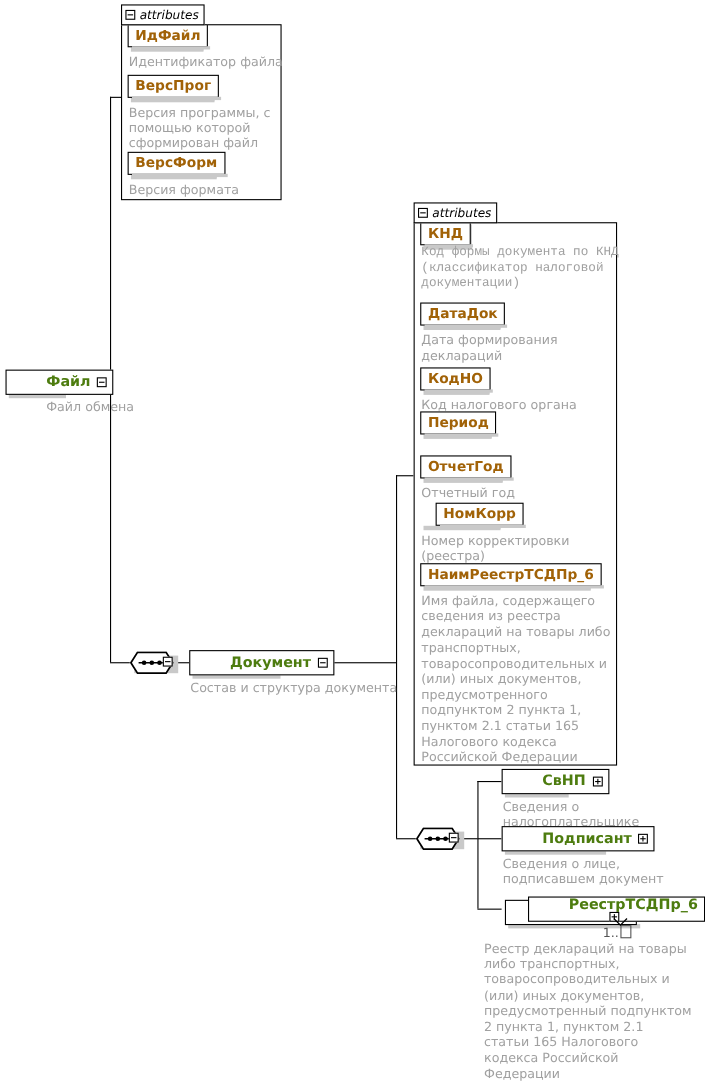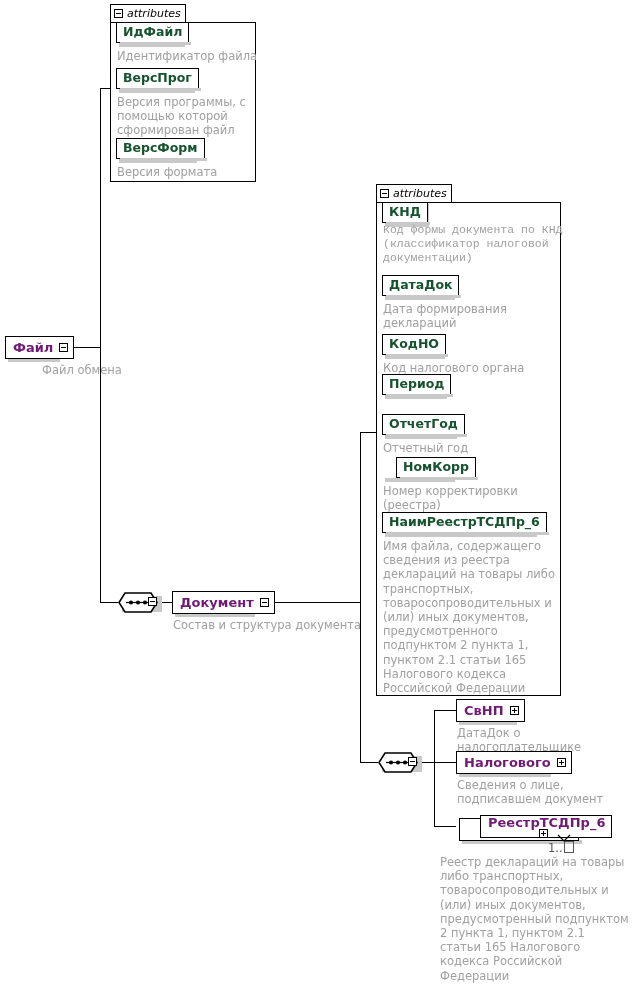--- a/index.html
+++ b/index.html
@@ -43,21 +43,21 @@
   }
 
   
   .chip{
     position:absolute;border:1.6px solid #000;background:#fff;
     box-sizing:border-box;height:21px;
     display:flex;align-items:center;justify-content:center;
     padding:0 6px;white-space:nowrap;z-index:2;
   }
   .chip .t{
-    font-size:12.5px;font-weight:bold;color:#14532d;line-height:1;
+    font-size:12.5px;font-weight:bold;color:#a16207;line-height:1;
     font-family:"DejaVu Sans","Liberation Sans",sans-serif;
   }
   .chip::after{
     content:"";position:absolute;left:3px;top:100%;width:100%;height:3px;
     background:#c9c9c9;z-index:-1;
   }
   .chipshadow{
     position:absolute;background:#c9c9c9;z-index:1;
   }
 
@@ -67,22 +67,23 @@
     font-family:"DejaVu Sans","Liberation Sans",sans-serif;
     white-space:pre-line;z-index:2;
   }
 
   
   .node{
     position:absolute;border:1.6px solid #000;background:#fff;box-sizing:border-box;
     height:23px;display:flex;align-items:center;z-index:4;white-space:nowrap;
   }
   .node .nt{
-    font-size:13px;font-weight:bold;color:#701a75;padding:0 6px 0 7px;line-height:1;
-    font-family:"DejaVu Sans","Liberation Sans",sans-serif;
+    font-size:13px;font-weight:bold;color:#4d7c0f;padding:0 6px 0 7px;line-height:1;
+    font-family:"DejaVu Sans","Liberation Sans",sans-serif;
+    margin-left:29px;
   }
   .node .tog{margin-right:5px;}
   .nodeshadow{position:absolute;background:#c9c9c9;z-index:3;}
 
   
   .repeat-outline{
     position:absolute;border:1.6px solid #000;background:#fff;box-sizing:border-box;
     height:23px;z-index:3;
   }
 
@@ -274,26 +275,26 @@
       <circle cx="27" cy="10.5" r="2.1" fill="#000"></circle>
     </svg>
   </div>
   <div class="seqtog" style="left:408px;top:757px;"></div>
 
   <div class="nodeshadow" style="left:459px;top:721px;width:58px;height:4px;"></div>
   <div class="node" style="left:456px;top:699px;">
     <span class="nt">СвНП</span>
     <span class="pmbox plus tog"></span>
   </div>
-  <div class="desc" style="left:457px;top:726px;width:175px;">ДатаДок о
+  <div class="desc" style="left:457px;top:726px;width:175px;">Сведения о
 налогоплательщике</div>
 
   <div class="nodeshadow" style="left:459px;top:773px;width:92px;height:4px;"></div>
   <div class="node" style="left:456px;top:751px;">
-    <span class="nt">Налогового</span>
+    <span class="nt">Подписант</span>
     <span class="pmbox plus tog"></span>
   </div>
   <div class="desc" style="left:457px;top:778px;width:180px;">Сведения о лице,
 подписавшем документ</div>
 
   <div class="nodeshadow" style="left:462px;top:840px;width:120px;height:4px;"></div>
   <div class="repeat-outline" style="left:459px;top:818px;width:120px;"></div>
   <div class="node" style="left:480px;top:815px;flex-direction:column;">
     <span class="nt">РеестрТСДПр_6</span>
     <span class="pmbox plus tog"></span>

